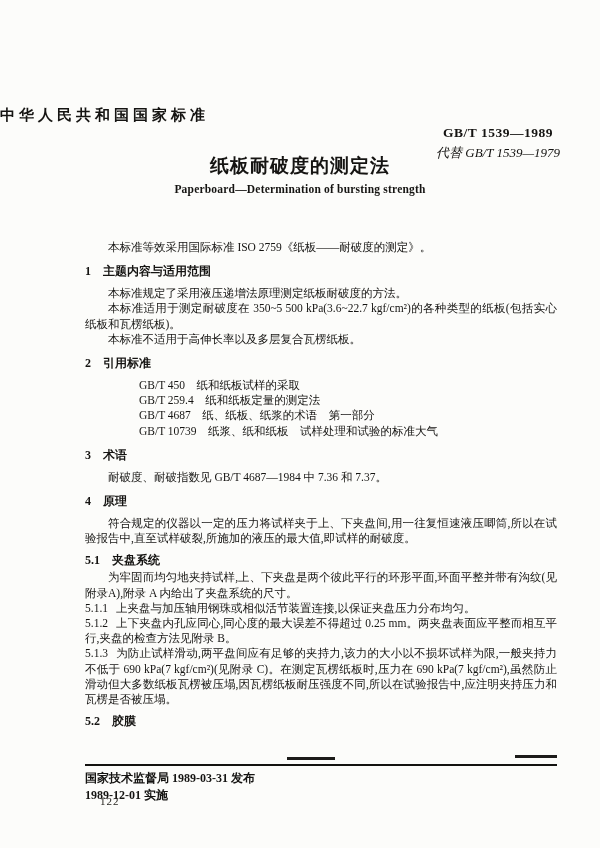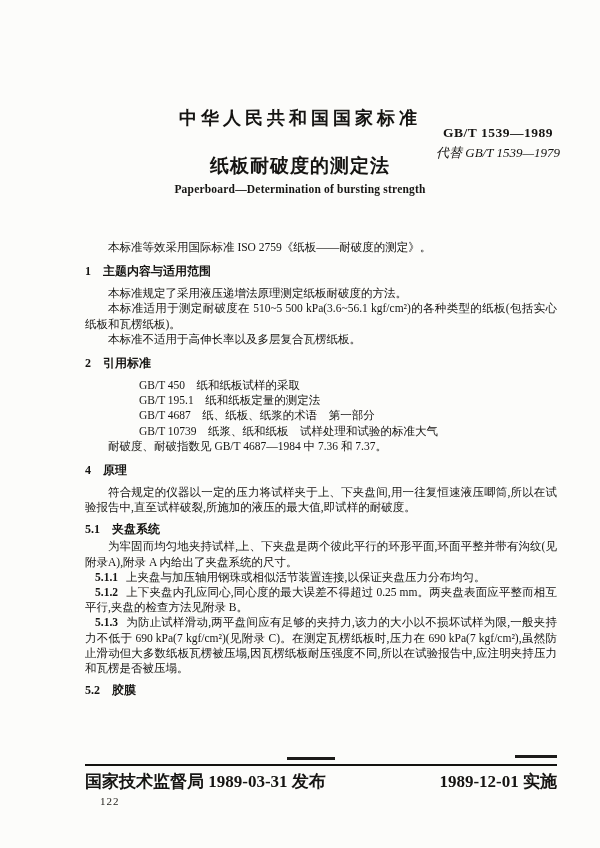--- a/index.html
+++ b/index.html
@@ -8,21 +8,21 @@
     width:600px;height:848px;
     margin:0 auto;
     background:#fcfcfa;
     overflow:hidden;
     font-family:"Liberation Serif", serif;
     color:#151412;
   }
   
   .hdr-caption{
     position:absolute;top:106px;left:0;width:100%;
-    text-align:center;font-size:18px;font-weight:bold;
+    font-size:15px;font-weight:bold;
     letter-spacing:4px;white-space:nowrap;
   }
   .hdr-code{
     position:absolute;top:125px;right:47px;
     font-size:13.5px;font-weight:bold;letter-spacing:.5px;white-space:nowrap;
   }
   .hdr-title-zh{
     position:absolute;top:153px;left:0;width:100%;
     text-align:center;font-size:19px;font-weight:bold;
     letter-spacing:1px;white-space:nowrap;
@@ -39,29 +39,29 @@
   
   .body-col{
     position:absolute;top:240px;left:85px;width:472px;
     font-size:11.5px;line-height:15.2px;
   }
   .para{margin:0;text-indent:2em;text-align:justify;}
   .h{margin:8px 0 7px;font-size:12px;font-weight:bold;line-height:16px;}
   .sub{margin:6px 0 2px;font-size:12px;font-weight:bold;line-height:16px;}
   .ref{margin:0;padding-left:54px;text-align:left;}
   .clause{margin:0;text-align:justify;}
-  .clause .num{font-weight:bold;padding-right:8px;margin-left:10px;}
+  .clause .num{font-weight:normal;padding-right:8px;}
   
   .rule-artifact-1{position:absolute;top:757px;left:287px;width:48px;height:3px;background:#1c1b19;}
   .rule-artifact-2{position:absolute;top:755px;left:515px;width:42px;height:3px;background:#1c1b19;}
   .footer-rule{position:absolute;top:764px;left:85px;width:472px;height:2px;background:#131210;}
   .footer-row{
     position:absolute;top:770px;left:85px;width:472px;
     display:flex;justify-content:space-between;align-items:baseline;
-    font-size:17px;font-weight:bold;white-space:nowrap;
+    font-size:12px;font-weight:bold;white-space:nowrap;flex-direction:column;
   }
   .page-num{
     position:absolute;top:795px;left:100px;
     font-size:11px;letter-spacing:1px;color:#26241f;
   }
 </style>
 </head>
 <body>
 
 <div class="page">
@@ -69,27 +69,28 @@
   <div class="hdr-caption">中华人民共和国国家标准</div>
   <div class="hdr-code">GB/T 1539—1989</div>
   <div class="hdr-title-zh">纸板耐破度的测定法</div>
   <div class="hdr-supersedes">代替 GB/T 1539—1979</div>
   <div class="hdr-title-en">Paperboard—Determination of bursting strength</div>
 
   <div class="body-col">
     <p class="para">本标准等效采用国际标准 ISO 2759《纸板——耐破度的测定》。</p>
     <p class="h">1　主题内容与适用范围</p>
     <p class="para">本标准规定了采用液压递增法原理测定纸板耐破度的方法。</p>
-    <p class="para">本标准适用于测定耐破度在 510~5 500 kPa(3.6~56.1 kgf/cm²)的各种类型的纸板(包括实心纸板和瓦楞纸板)。</p>
+    <p class="para">本标准适用于测定耐破度在 350~5 500 kPa(3.6~22.7 kgf/cm²)的各种类型的纸板(包括实心纸板和瓦楞纸板)。</p>
     <p class="para">本标准不适用于高伸长率以及多层复合瓦楞纸板。</p>
     <p class="h">2　引用标准</p>
     <p class="ref">GB/T 450　纸和纸板试样的采取</p>
-    <p class="ref">GB/T 195.1　纸和纸板定量的测定法</p>
+    <p class="ref">GB/T 259.4　纸和纸板定量的测定法</p>
     <p class="ref">GB/T 4687　纸、纸板、纸浆的术语　第一部分</p>
     <p class="ref">GB/T 10739　纸浆、纸和纸板　试样处理和试验的标准大气</p>
+    <p class="h">3　术语</p>
     <p class="para">耐破度、耐破指数见 GB/T 4687—1984 中 7.36 和 7.37。</p>
     <p class="h">4　原理</p>
     <p class="para">符合规定的仪器以一定的压力将试样夹于上、下夹盘间,用一往复恒速液压唧筒,所以在试验报告中,直至试样破裂,所施加的液压的最大值,即试样的耐破度。</p>
     <p class="sub">5.1　夹盘系统</p>
     <p class="para">为牢固而均匀地夹持试样,上、下夹盘是两个彼此平行的环形平面,环面平整并带有沟纹(见附录A),附录 A 内给出了夹盘系统的尺寸。</p>
     <p class="clause"><span class="num">5.1.1</span><span>上夹盘与加压轴用钢珠或相似活节装置连接,以保证夹盘压力分布均匀。</span></p>
     <p class="clause"><span class="num">5.1.2</span><span>上下夹盘内孔应同心,同心度的最大误差不得超过 0.25 mm。两夹盘表面应平整而相互平行,夹盘的检查方法见附录 B。</span></p>
     <p class="clause"><span class="num">5.1.3</span><span>为防止试样滑动,两平盘间应有足够的夹持力,该力的大小以不损坏试样为限,一般夹持力不低于 690 kPa(7 kgf/cm²)(见附录 C)。在测定瓦楞纸板时,压力在 690 kPa(7 kgf/cm²),虽然防止滑动但大多数纸板瓦楞被压塌,因瓦楞纸板耐压强度不同,所以在试验报告中,应注明夹持压力和瓦楞是否被压塌。</span></p>
     <p class="sub">5.2　胶膜</p>
   </div>

